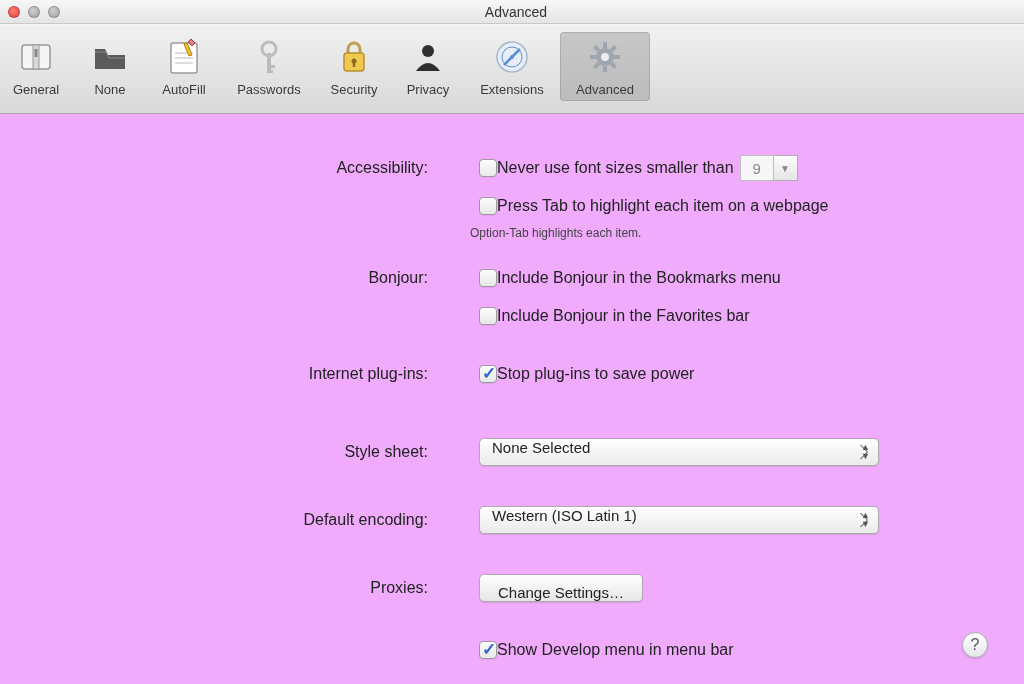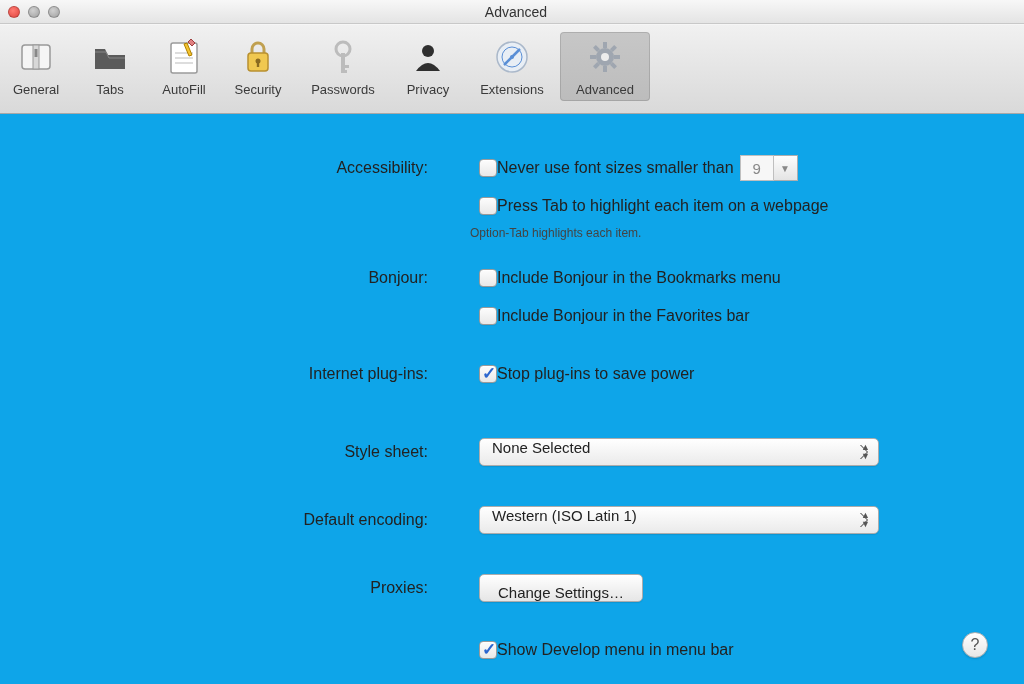--- a/index.html
+++ b/index.html
@@ -65,21 +65,21 @@
       width: 42px; height: 42px;
       margin: 0 auto 4px;
       display: flex; align-items: center; justify-content: center;
     }
     .toolbar-label {
       font-size: 13px;
       color: #3a3a3a;
     }
     .content {
       padding: 40px 40px 4px 40px;
-      background: #0ea5e9;
+      background: #f0abfc;
       height: calc(684px - 24px - 90px);
       position: relative;
     }
     .row {
       display: flex;
       align-items: center;
       margin-bottom: 10px;
       min-height: 28px;
     }
     .label {
@@ -223,59 +223,59 @@
     <div class="toolbar-label">General</div>
   </div>
 
   <div class="toolbar-item narrow">
     <div class="toolbar-icon">
       <svg width="40" height="40" viewBox="0 0 40 40">
         <path d="M5 12 h10 l3 6 h17 v14 H5 z" fill="#5b5b5b"></path>
         <path d="M5 15 h11 l3 6 h16" fill="none" stroke="#888" stroke-width="1"></path>
       </svg>
     </div>
-    <div class="toolbar-label">Tabs</div>
+    <div class="toolbar-label">None</div>
   </div>
 
   <div class="toolbar-item narrow">
     <div class="toolbar-icon">
       <svg width="40" height="40" viewBox="0 0 40 40">
         <rect x="7" y="6" width="26" height="30" rx="2" fill="#fff" stroke="#9a9a9a" stroke-width="1.5"></rect>
         <line x1="11" y1="16" x2="29" y2="16" stroke="#bbb"></line>
         <line x1="11" y1="21" x2="29" y2="21" stroke="#bbb"></line>
         <line x1="11" y1="26" x2="29" y2="26" stroke="#bbb"></line>
         <path d="M23 6 l5 12 l-3 1 l-5 -12 z" fill="#f4c430" stroke="#b08000"></path>
         <path d="M27 2 l4 4 l-3 3 l-4 -4 z" fill="#e08080" stroke="#a04040"></path>
       </svg>
     </div>
     <div class="toolbar-label">AutoFill</div>
   </div>
 
+  <div class="toolbar-item" style="width:94px">
+    <div class="toolbar-icon">
+      <svg width="40" height="40" viewBox="0 0 40 40">
+        <circle cx="20" cy="12" r="7" fill="none" stroke="#bcbcbc" stroke-width="3"></circle>
+        <rect x="18" y="16" width="4" height="18" fill="#bcbcbc"></rect>
+        <rect x="18" y="28" width="8" height="3" fill="#bcbcbc"></rect>
+        <rect x="18" y="33" width="6" height="3" fill="#bcbcbc"></rect>
+      </svg>
+    </div>
+    <div class="toolbar-label">Passwords</div>
+  </div>
+
   <div class="toolbar-item narrow">
     <div class="toolbar-icon">
       <svg width="40" height="40" viewBox="0 0 40 40">
         <path d="M14 16 v-4 a6 6 0 0 1 12 0 v4" fill="none" stroke="#c0a050" stroke-width="3"></path>
         <rect x="10" y="16" width="20" height="18" rx="3" fill="#f0c850" stroke="#b89030" stroke-width="1.5"></rect>
         <circle cx="20" cy="24" r="2.5" fill="#8a6a20"></circle>
         <rect x="18.8" y="25" width="2.4" height="5" fill="#8a6a20"></rect>
       </svg>
     </div>
     <div class="toolbar-label">Security</div>
-  </div>
-
-  <div class="toolbar-item" style="width:94px">
-    <div class="toolbar-icon">
-      <svg width="40" height="40" viewBox="0 0 40 40">
-        <circle cx="20" cy="12" r="7" fill="none" stroke="#bcbcbc" stroke-width="3"></circle>
-        <rect x="18" y="16" width="4" height="18" fill="#bcbcbc"></rect>
-        <rect x="18" y="28" width="8" height="3" fill="#bcbcbc"></rect>
-        <rect x="18" y="33" width="6" height="3" fill="#bcbcbc"></rect>
-      </svg>
-    </div>
-    <div class="toolbar-label">Passwords</div>
   </div>
 
   <div class="toolbar-item narrow">
     <div class="toolbar-icon">
       <svg width="40" height="40" viewBox="0 0 40 40">
         <circle cx="20" cy="14" r="6" fill="#2f2f2f"></circle>
         <path d="M8 34 q12 -16 24 0 z" fill="#2f2f2f"></path>
       </svg>
     </div>
     <div class="toolbar-label">Privacy</div>

